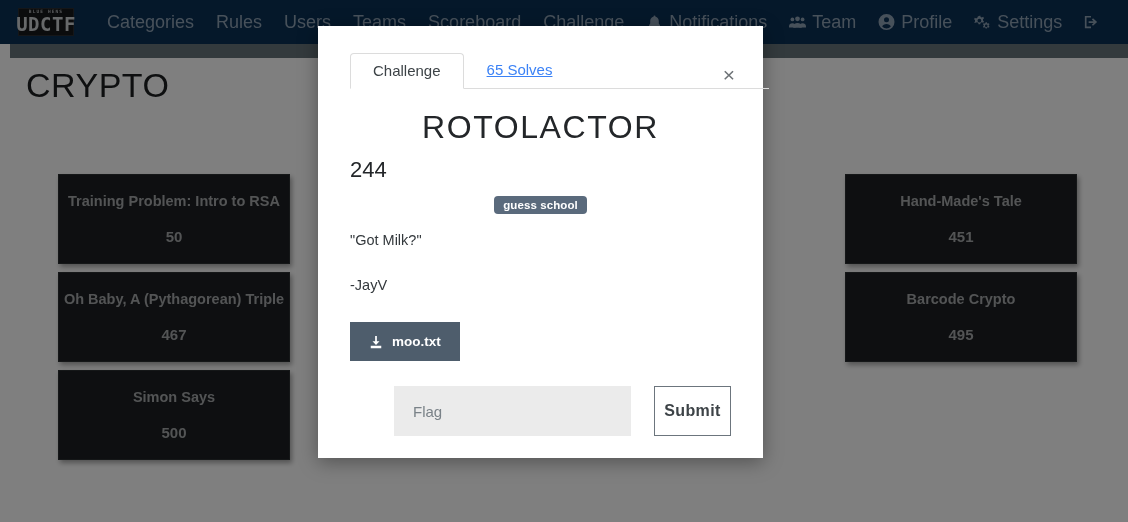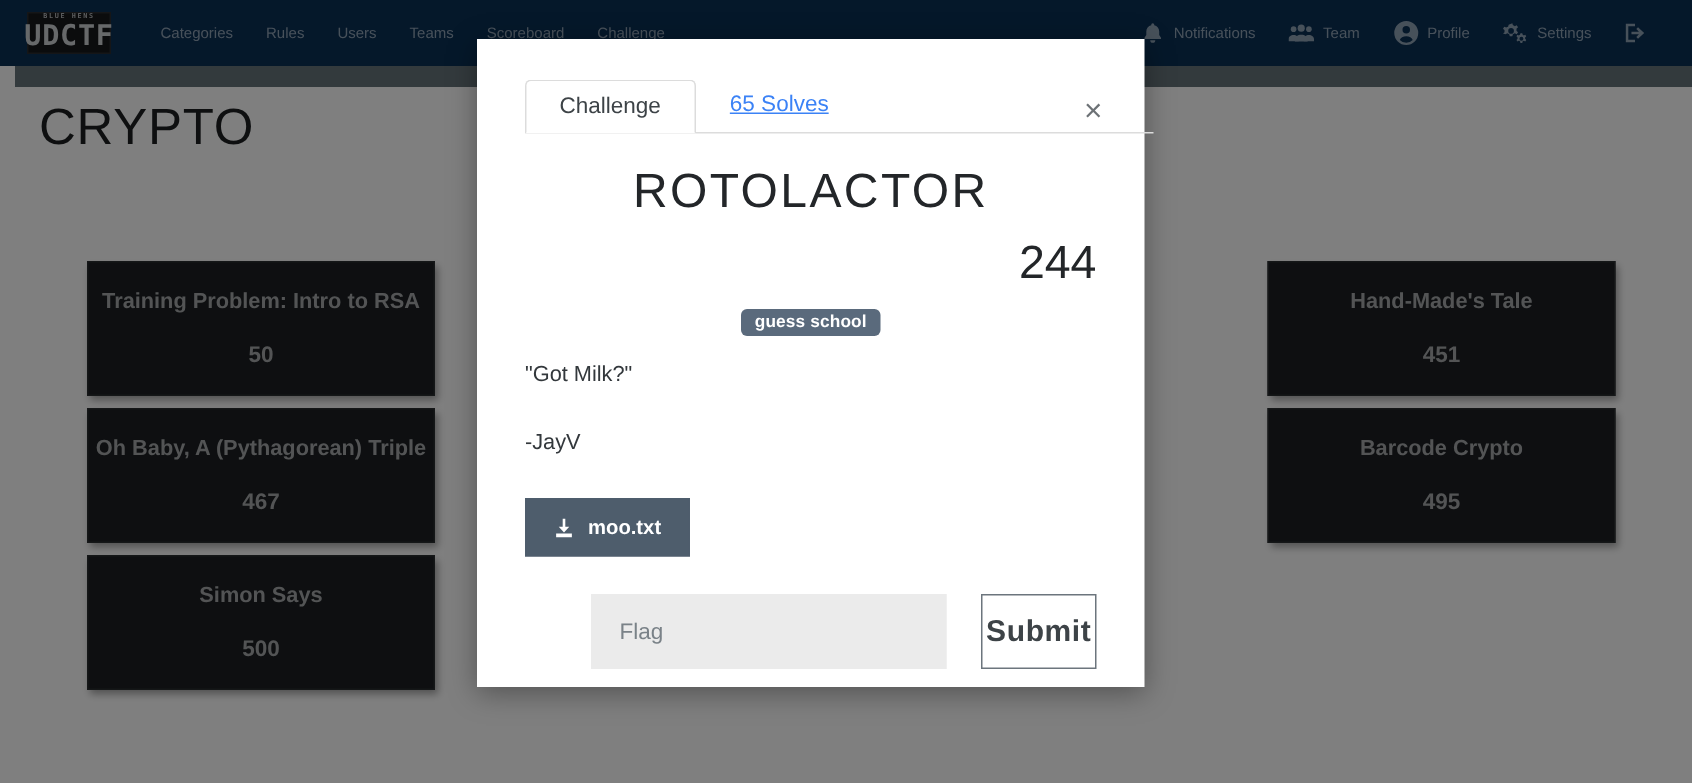--- a/index.html
+++ b/index.html
@@ -34,21 +34,21 @@
     font-family: "DejaVu Sans Mono", monospace;
   }
   .brand-main {
     font-size: 19px; letter-spacing: 0.5px; color: #cfd2d5;
     font-weight: 700;
     font-family: "DejaVu Sans Mono", monospace;
   }
   .nav-left { display: flex; align-items: center; margin-left: 22px; }
   .nav-right { display: flex; align-items: center; margin-left: auto; margin-right: 14px; }
   .nav-item {
-    color: #8fa2b5; font-size: 10px; padding: 0 11px;
+    color: #8fa2b5; font-size: 18px; padding: 0 11px;
     display: flex; align-items: center; gap: 6px; white-space: nowrap;
     cursor: pointer;
   }
   .nav-item svg { display: block; }
   .nav-icon { width: 17px; height: 16px; fill: #8fa2b5; flex: none; }
   .nav-icon.small { width: 14px; height: 16px; }
 
   .subbar {
     position: absolute; top: 44px; left: 10px; width: 1118px; height: 14px;
     background: #67747a;
@@ -122,21 +122,21 @@
     font-family: "Liberation Sans", sans-serif;
   }
 
   .modal-body { padding: 0 32px; position: relative; }
   .chal-title {
     text-align: center; font-size: 32px; color: #232629;
     font-weight: 400; letter-spacing: 1.6px;
     margin-top: 21px;
   }
   .chal-points {
-    text-align: right; font-size: 31px; color: #232629;
+    text-align: left; font-size: 22px; color: #232629;
     font-weight: 400; margin-top: 11px;
   }
   .tag-row { text-align: center; margin-top: 12px; }
   .tag {
     display: inline-block;
     background: #5a6a7c; color: #ffffff;
     font-size: 11.5px; font-weight: 700;
     padding: 3px 9px; border-radius: 4px;
     letter-spacing: 0.1px;
   }
@@ -167,21 +167,21 @@
     background: #ebebeb; border: 1px solid #ebebeb;
     font-size: 15px; color: #33383c;
     padding: 0 18px;
     font-family: "Liberation Sans", sans-serif;
     outline: none;
   }
   .flag-input::placeholder { color: #7a8288; }
   .submit-btn {
     width: 93px; height: 50px;
     background: #ffffff; border: 1px solid #6c757d;
-    color: #3d4347; font-size: 20px; font-weight: 700;
+    color: #3d4347; font-size: 16px; font-weight: 700;
     letter-spacing: 0.4px;
     cursor: pointer;
     font-family: "Liberation Sans", sans-serif;
   }
 </style>
 </head>
 <body>
 
 <div id="root">
 

